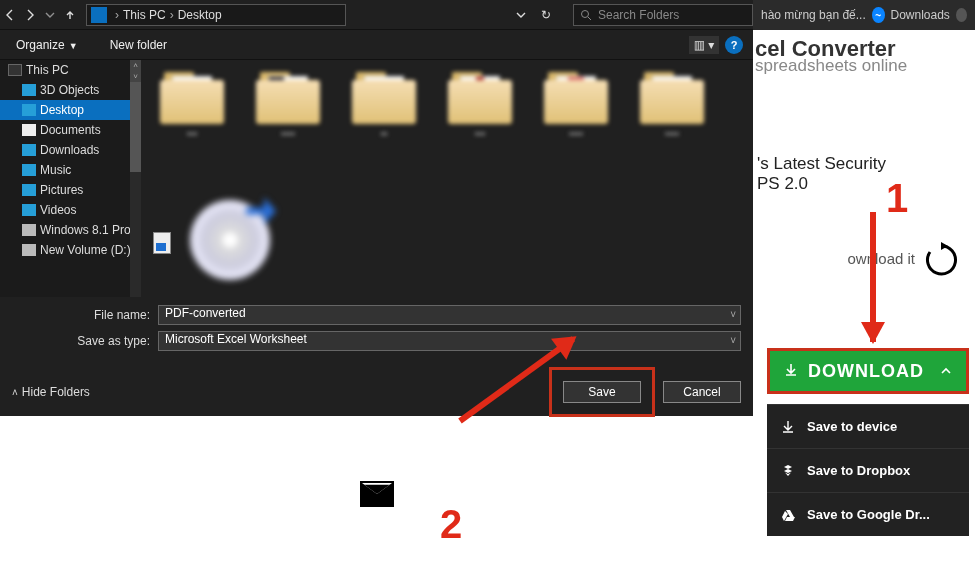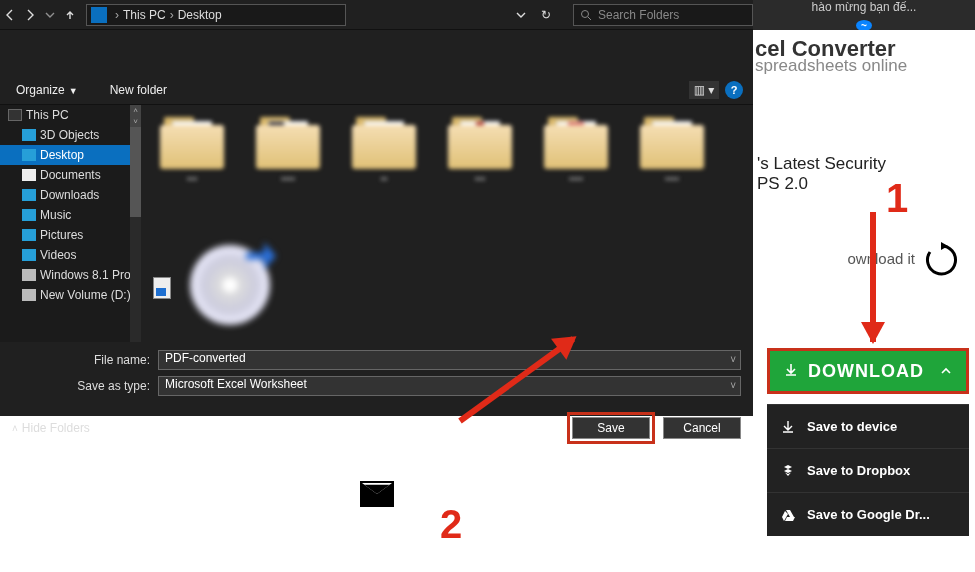--- a/index.html
+++ b/index.html
@@ -10,21 +10,21 @@
   .navbtn { width:20px; height:30px; display:flex; align-items:center; justify-content:center; color:#fff; opacity:.85; }
   .navbtn svg { width:12px; height:12px; }
   .addrbox { display:flex; align-items:center; height:22px; background:#191919; margin-left:6px; padding:0 4px; border:1px solid #555; }
   .addrbox .pcicon { width:16px; height:16px; background:#0a6fbf; display:inline-block; margin-right:4px; }
   .addrbox .chev { margin:0 4px; opacity:.7; }
   .addrsp { flex:0 0 260px; }
   .refresh { width:30px; text-align:center; }
   .searchbox { margin-left:12px; height:22px; width:180px; background:#191919; border:1px solid #555; display:flex; align-items:center; padding:0 6px; color:#888; }
   .searchbox svg { width:12px; height:12px; margin-right:6px; }
 
-  .toolbar { height:30px; display:flex; align-items:center; padding:0 10px; border-bottom:1px solid #111;margin-top:45px; }
+  .toolbar { height:30px; display:flex; align-items:center; padding:0 10px; border-bottom:1px solid #111; }
   .toolbar .tbtn { padding:0 6px; font-size:12px; color:#eee; }
   .toolbar .tbtn .dd { margin-left:4px; font-size:9px; }
   .toolbar .sp { flex:1; }
   .viewopt { width:30px; height:18px; background:#333; margin-right:6px; display:flex; align-items:center; justify-content:center; }
   .help { width:18px; height:18px; border-radius:50%; background:#0a6fbf; color:#fff; text-align:center; line-height:18px; font-size:11px; font-weight:bold; }
 
   .body { display:flex; height:237px; }
   .sidebar { width:141px; background:#1b1b1b; overflow:hidden; position:relative; }
   .sb-scroll { position:absolute; right:0; top:0; width:11px; height:100%; background:#2a2a2a; }
   .sb-scroll .thumb { position:absolute; right:0; top:0; width:11px; height:60px; background:#555; }
@@ -68,21 +68,21 @@
 
   .btnrow { display:flex; align-items:center; padding:10px 12px; }
   .hidefolders { font-size:12px; color:#ddd; display:flex; align-items:center; gap:4px; }
   .hidefolders .ch{ font-size:10px; }
   .btnrow .sp { flex:1; }
   .dlgbtn { width:78px; height:22px; background:#333; border:1px solid #888; color:#fff; font-size:12px; text-align:center; line-height:20px; margin-left:8px; }
   .savehl { border:3px solid #c8311a; padding:2px; }
 
   
   .browser { position:absolute; right:0; top:0; width:222px; height:572px; background:#fff; }
-  .tabbar { height:30px; background:#2b2b2b; display:flex; align-items:center; color:#ccc; font-size:12px; padding:0 8px; gap:6px; white-space:nowrap; overflow:hidden;flex-direction:column; }
+  .tabbar { height:30px; background:#2b2b2b; display:flex; align-items:center; color:#ccc; font-size:12px; padding:0 8px; gap:6px; white-space:nowrap; overflow:hidden; }
   .fbicon { width:16px; height:16px; border-radius:50%; background:#0a84ff; display:flex; align-items:center; justify-content:center; color:#fff; font-size:10px; font-weight:bold; }
   .minidot { width:14px; height:14px; border-radius:50%; background:#555; }
   .pagetitle { position:absolute; right:10px; top:36px; color:#333; font-size:22px; font-weight:bold; text-align:left; width:210px; }
   .pagesub { position:absolute; right:10px; top:56px; color:#888; font-size:17px; width:210px; }
   .secbox { position:absolute; right:8px; top:154px; width:210px; }
   .sectitle { font-size:17px; font-weight:normal; color:#222; }
   .dltxt { position:absolute; right:60px; top:250px; color:#555; font-size:15px; }
   .reload { position:absolute; right:14px; top:240px; width:40px; height:40px; }
   .reload svg { width:40px; height:40px; }
 
@@ -347,21 +347,21 @@
     </div>
   </div>
 
   <div class="btnrow">
     <div class="hidefolders">
         <span class="ch">˄</span>
         <span>Hide Folders</span>
       </div>
     <div class="sp"></div>
     <div class="savehl">
-      <div class="dlgbtn" style="margin:0">Save</div>
+      <div class="dlgbtn" style="margin:9px">Save</div>
     </div>
     <div class="dlgbtn">Cancel</div>
   </div>
 </div>
 
 <div class="num1">1</div>
 <div class="arrow1"></div>
 <div class="num2">2</div>
 <div class="arrow2"></div>
 

